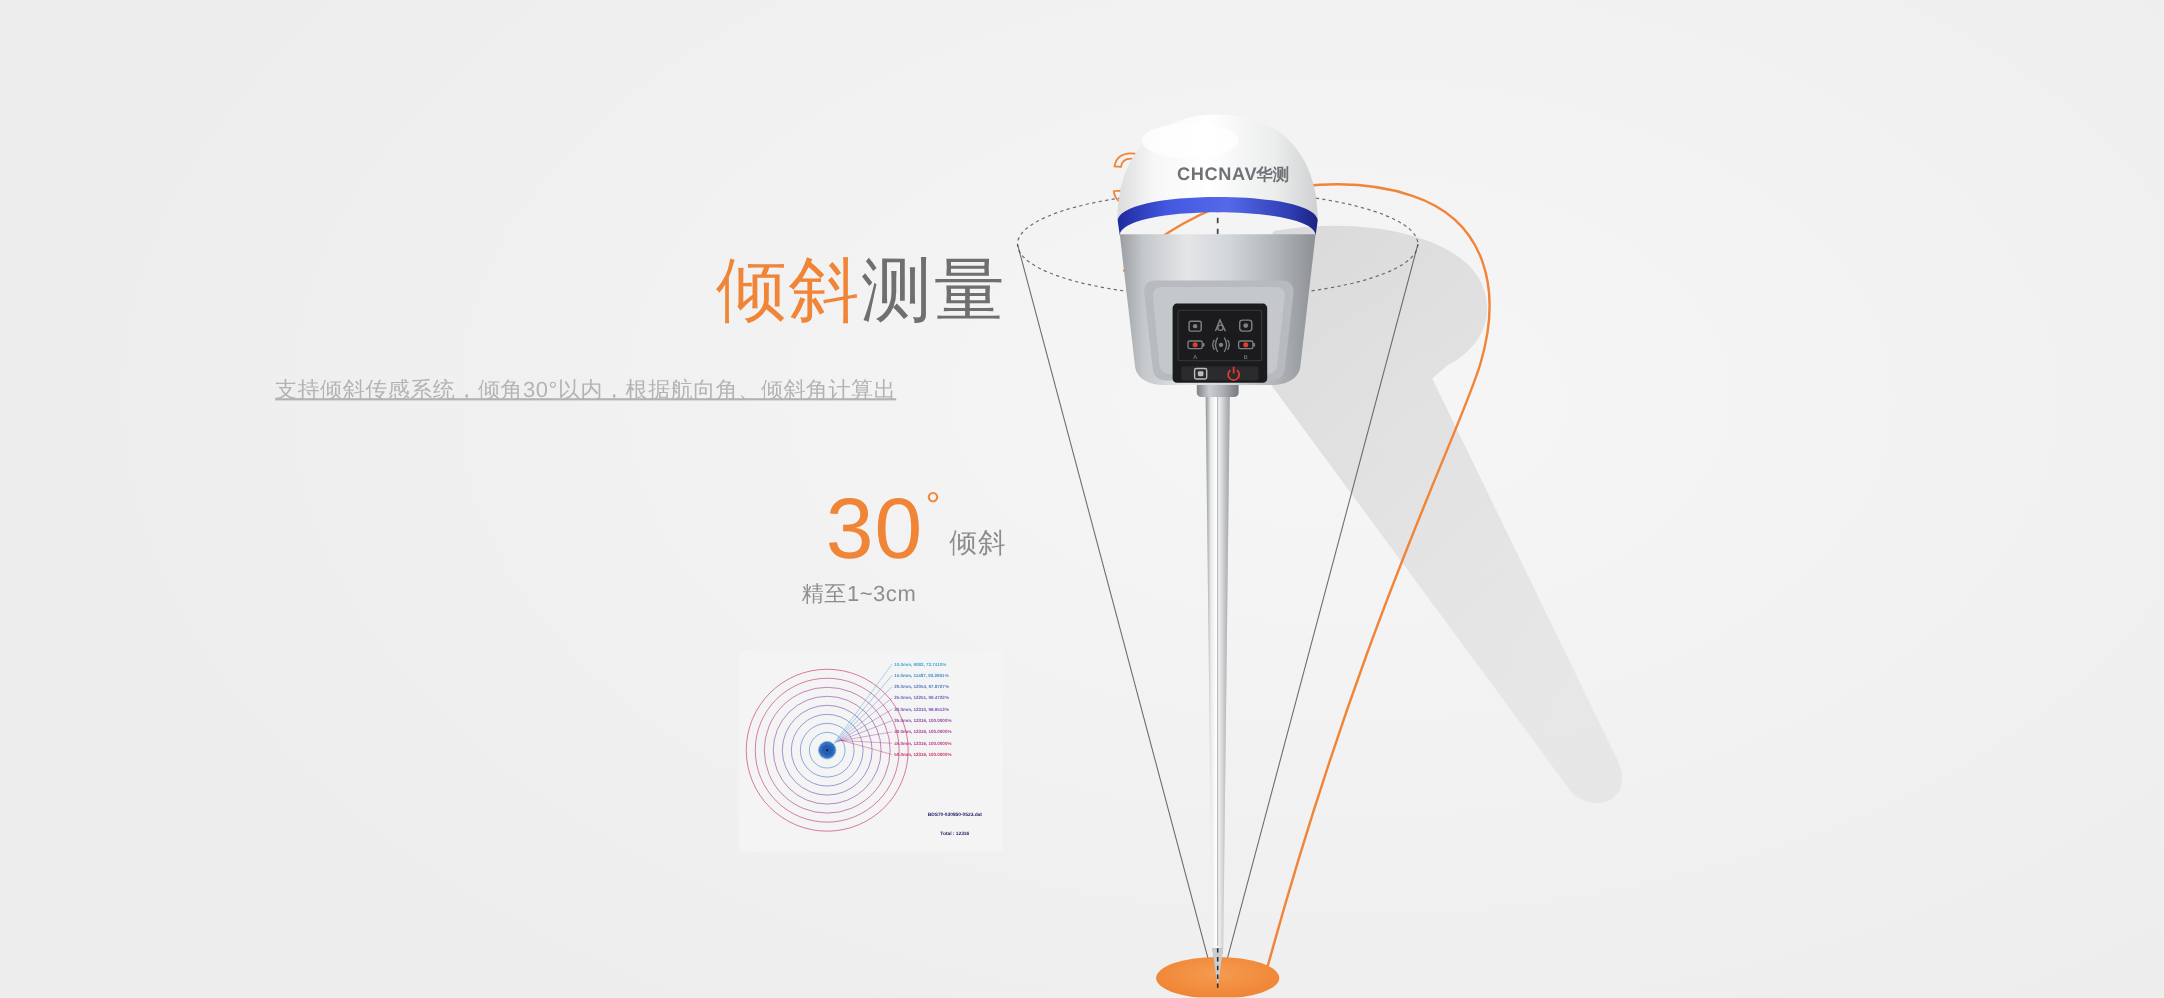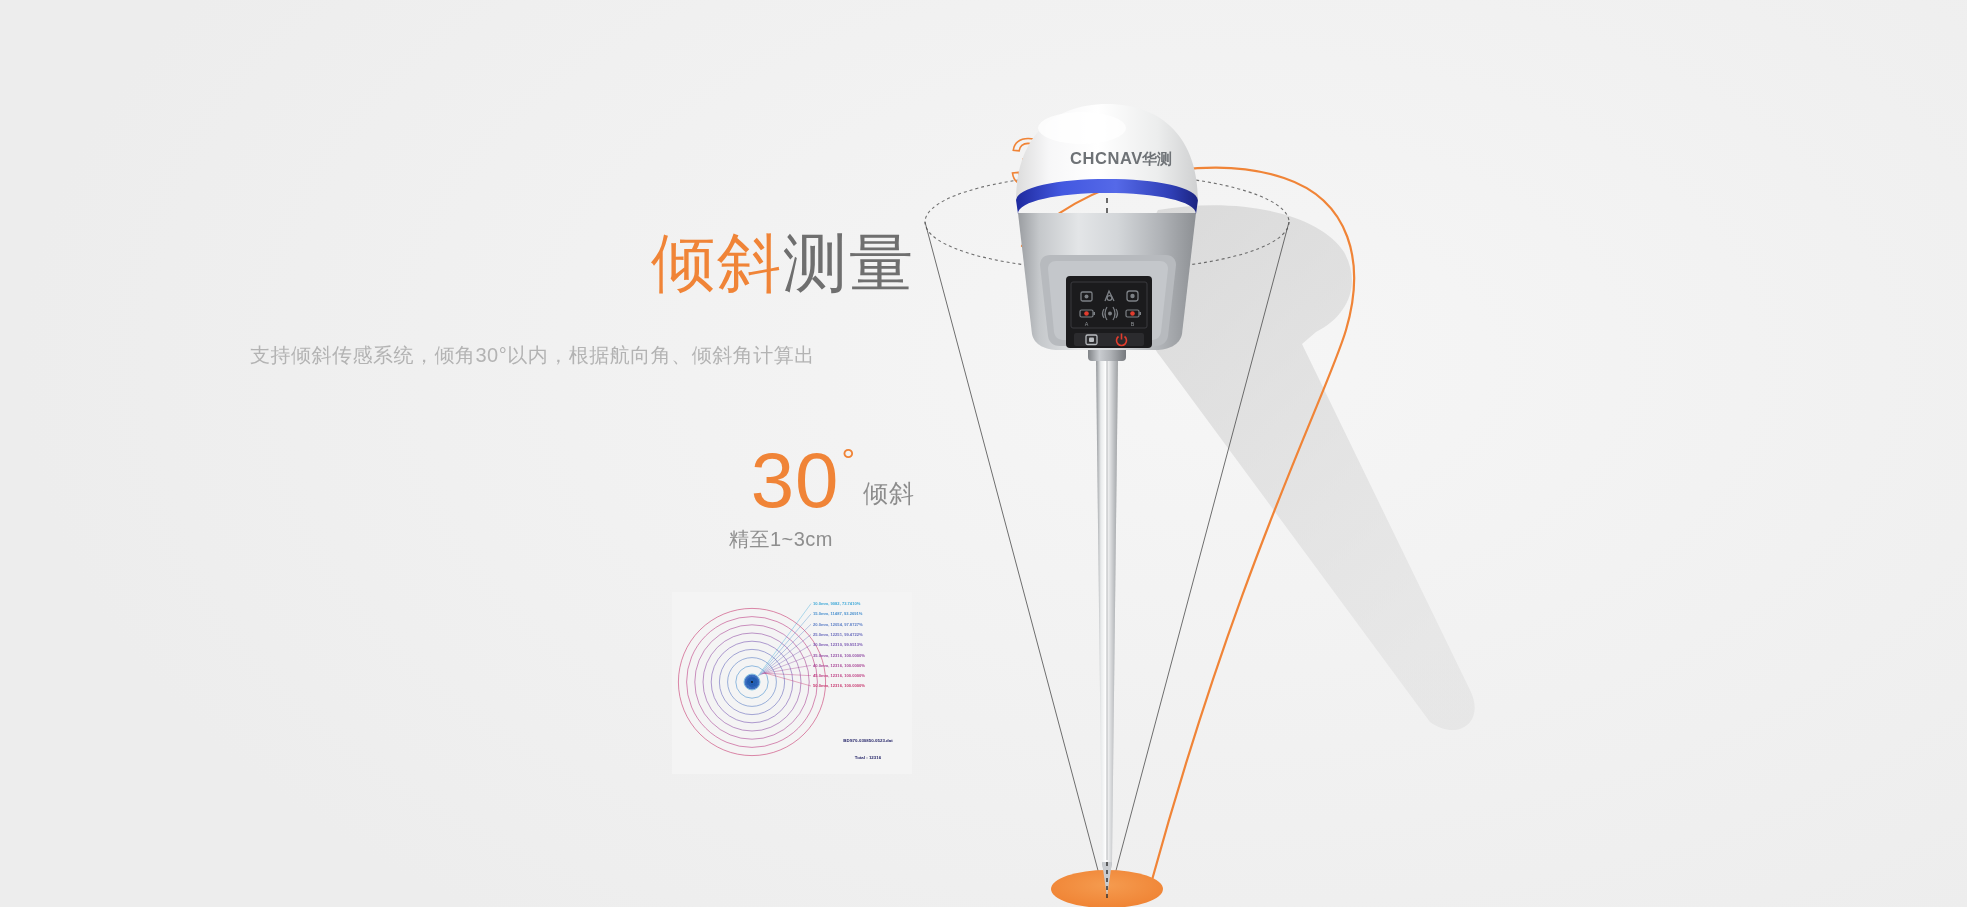--- a/index.html
+++ b/index.html
@@ -23,21 +23,21 @@
   .headline {
     font-size:64px; line-height:1; letter-spacing:2px;
     font-weight:300; text-align:right; white-space:nowrap;
   }
   .headline .hl-orange { color:#f08437; }
   .headline .hl-gray   { color:#6f6f6f; }
 
   .paragraph {
     margin-top:42px;
     font-size:20px; line-height:36px; color:#b3b3b3;
-    letter-spacing:.5px; text-align:justify; font-weight:300;
+    letter-spacing:.5px; text-align:justify; font-weight:300;text-decoration:underline;
   }
   .paragraph .pline { display:block; white-space:nowrap; }
 
   
   #stat-block { position:absolute; left:640px; top:448px; width:275px; text-align:right; }
   .stat-row { display:flex; align-items:flex-end; justify-content:flex-end; }
   .stat-num {
     font-size:78px; line-height:.84; font-weight:300; color:#f08437; letter-spacing:1px;
   }
   .stat-deg {

